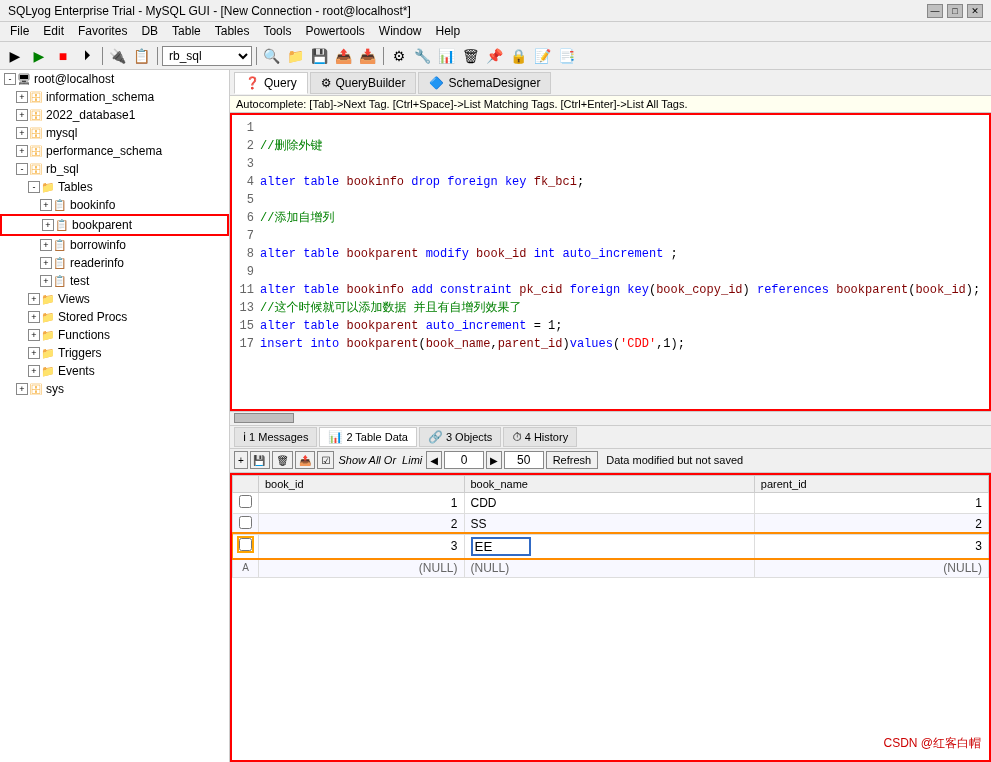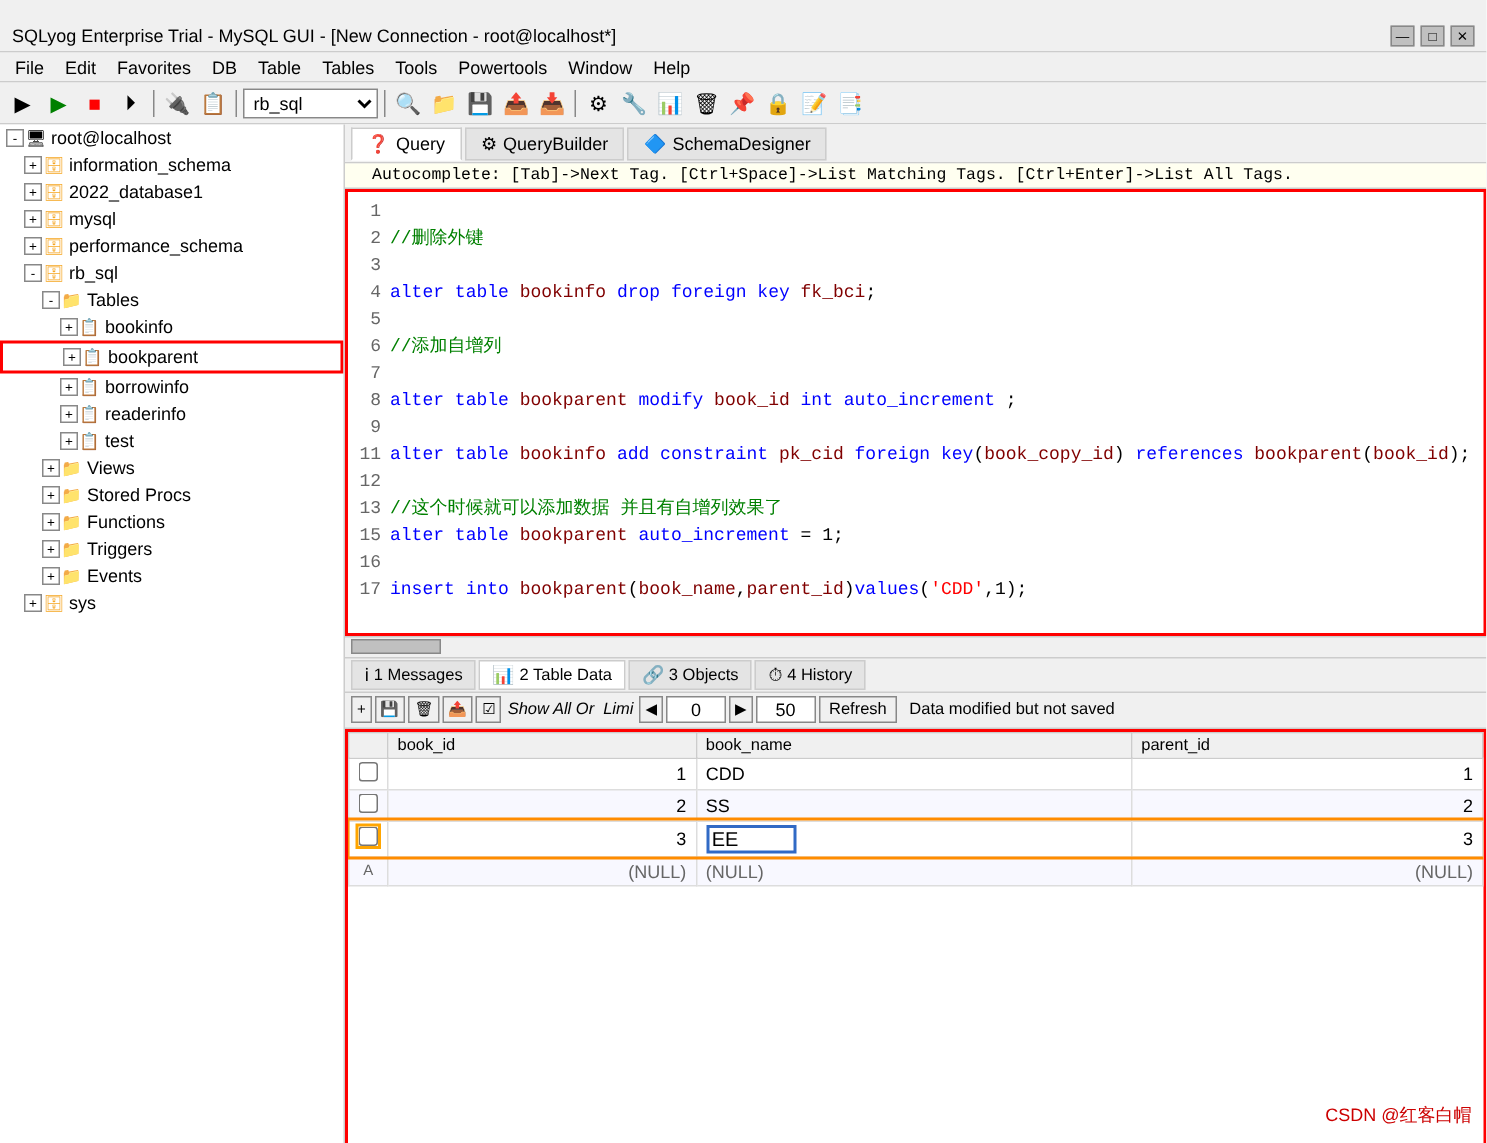--- a/index.html
+++ b/index.html
@@ -1,24 +1,24 @@
 <!DOCTYPE html>
 <html><head>
   <meta charset="utf-8">
   <style>
     * { margin: 0; padding: 0; box-sizing: border-box; }
     body { font-family: 'Segoe UI', Tahoma, Geneva, Verdana, sans-serif; font-size: 12px; background: #f0f0f0; width: 991px; height: 762px; overflow: hidden; }
 
     
-    #title-bar { background: #f0f0f0; height: 22px; display: flex; align-items: center; justify-content: space-between; padding: 0 8px; border-bottom: 1px solid #ccc; margin-top: 13px; }
+    #title-bar { background: #f0f0f0; height: 22px; display: flex; align-items: center; justify-content: space-between; padding: 0 8px; border-bottom: 1px solid #ccc; }
     #title-bar .win-controls { display: flex; gap: 4px; }
     #title-bar .win-btn { width: 16px; height: 14px; background: #c0c0c0; border: 1px solid #888; font-size: 9px; cursor: pointer; display: flex; align-items: center; justify-content: center; }
 
     
-    #menu-bar { background: #f0f0f0; height: 20px; display: flex; align-items: center; padding: 0 4px; border-bottom: 1px solid #ccc; gap: 2px; }
+    #menu-bar { background: #f0f0f0; height: 20px; display: flex; padding: 0 4px; border-bottom: 1px solid #ccc; gap: 2px; }
     .menu-item { padding: 2px 6px; font-size: 12px; cursor: pointer; color: #000; }
 
     
     #toolbar { background: #f0f0f0; height: 28px; display: flex; align-items: center; padding: 2px 4px; border-bottom: 1px solid #ccc; gap: 2px; }
     .tb-btn { width: 22px; height: 22px; border: 1px solid transparent; background: transparent; cursor: pointer; display: flex; align-items: center; justify-content: center; font-size: 14px; }
     .tb-sep { width: 1px; height: 18px; background: #888; margin: 0 2px; }
     .db-select { height: 20px; font-size: 12px; border: 1px solid #888; background: white; padding: 0 2px; width: 90px; }
 
     
     #main { display: flex; height: calc(762px - 22px - 20px - 28px); }
@@ -33,21 +33,21 @@
 
     
     #content { flex: 1; display: flex; flex-direction: column; background: #fff; overflow: hidden; }
 
     
     #tab-bar { display: flex; align-items: center; background: #f0f0f0; border-bottom: 1px solid #ccc; height: 26px; padding: 0 4px; gap: 2px; }
     .tab { display: flex; align-items: center; padding: 3px 10px; border: 1px solid #ccc; background: #e4e4e4; cursor: pointer; font-size: 12px; height: 22px; gap: 4px; }
     .tab.active { background: #fff; border-bottom: 1px solid #fff; }
 
     
-    #autocomplete-hint { background: #fffff0; border-bottom: 1px solid #ccc; padding: 2px 18px; font-size: 11px; color: #000; font-family: Liberation Mono, monospace; }
+    #autocomplete-hint { background: #fffff0; border-bottom: 1px solid #ccc; padding: 2px 6px; font-size: 11px; color: #000; }
 
     
     #sql-editor { flex: 1; overflow-y: auto; padding: 4px; font-family: 'Courier New', monospace; font-size: 12px; line-height: 1.5; border: 2px solid red; background: white; min-height: 0; }
     .line { display: flex; }
     .line-num { width: 24px; color: #666; text-align: right; padding-right: 6px; flex-shrink: 0; user-select: none; }
     .line-content { flex: 1; }
     .kw { color: blue; font-weight: normal; }
     .comment { color: green; }
     .str { color: red; }
 
@@ -328,34 +328,26 @@
       </div>
       <div class="line">
         <span class="line-num">9</span>
         <span class="line-content">&nbsp;</span>
       </div>
       <div class="line">
         <span class="line-num">11</span>
         <span class="line-content"><span class="kw">alter</span> <span class="kw">table</span> <span style="color:#800000">bookinfo</span> <span class="kw">add</span> <span class="kw">constraint</span> <span style="color:#800000">pk_cid</span> <span class="kw">foreign</span> <span class="kw">key</span>(<span style="color:#800000">book_copy_id</span>) <span class="kw">references</span> <span style="color:#800000">bookparent</span>(<span style="color:#800000">book_id</span>);</span>
       </div>
       <div class="line">
-        <span class="line-num">12</span>
-        <span class="line-content">&nbsp;</span>
-      </div>
-      <div class="line">
         <span class="line-num">13</span>
         <span class="line-content comment">//这个时候就可以添加数据  并且有自增列效果了</span>
       </div>
       <div class="line">
         <span class="line-num">15</span>
         <span class="line-content"><span class="kw">alter</span> <span class="kw">table</span> <span style="color:#800000">bookparent</span> <span class="kw">auto_increment</span> = 1;</span>
-      </div>
-      <div class="line">
-        <span class="line-num">16</span>
-        <span class="line-content">&nbsp;</span>
       </div>
       <div class="line">
         <span class="line-num">17</span>
         <span class="line-content"><span class="kw">insert</span> <span class="kw">into</span> <span style="color:#800000">bookparent</span>(<span style="color:#800000">book_name</span>,<span style="color:#800000">parent_id</span>)<span class="kw">values</span>(<span class="str">'CDD'</span>,1);</span>
       </div>
 
     </div>
 
     <div id="h-scroll">
       <div class="h-scroll-thumb"></div>

